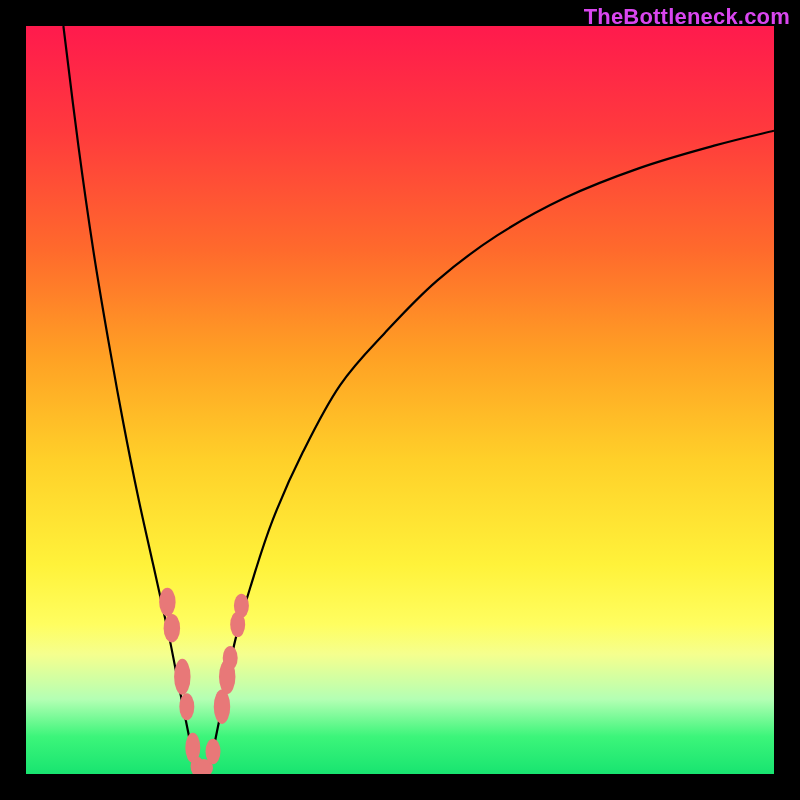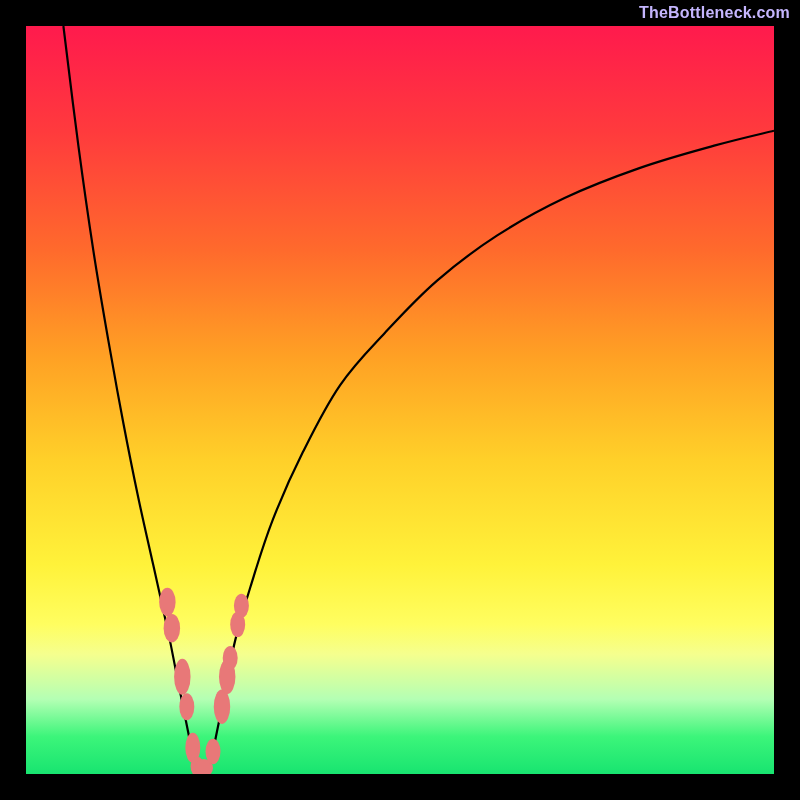--- a/index.html
+++ b/index.html
@@ -47,23 +47,23 @@
   }
   .curve-path {
     fill: none;
     stroke: #000;
     stroke-width: 2.2;
   }
   .watermark {
     position: absolute;
     top: 4px;
     right: 10px;
-    font-size: 16px;
+    font-size: 22px;
     font-weight: 600;
-    color: #c4b5fd;
+    color: #d946ef;
     letter-spacing: 0.2px;
     user-select: none;
   }
   .marker {
     fill: #e87878;
     stroke: none;
   }
 </style>
 </head>
 <body>

